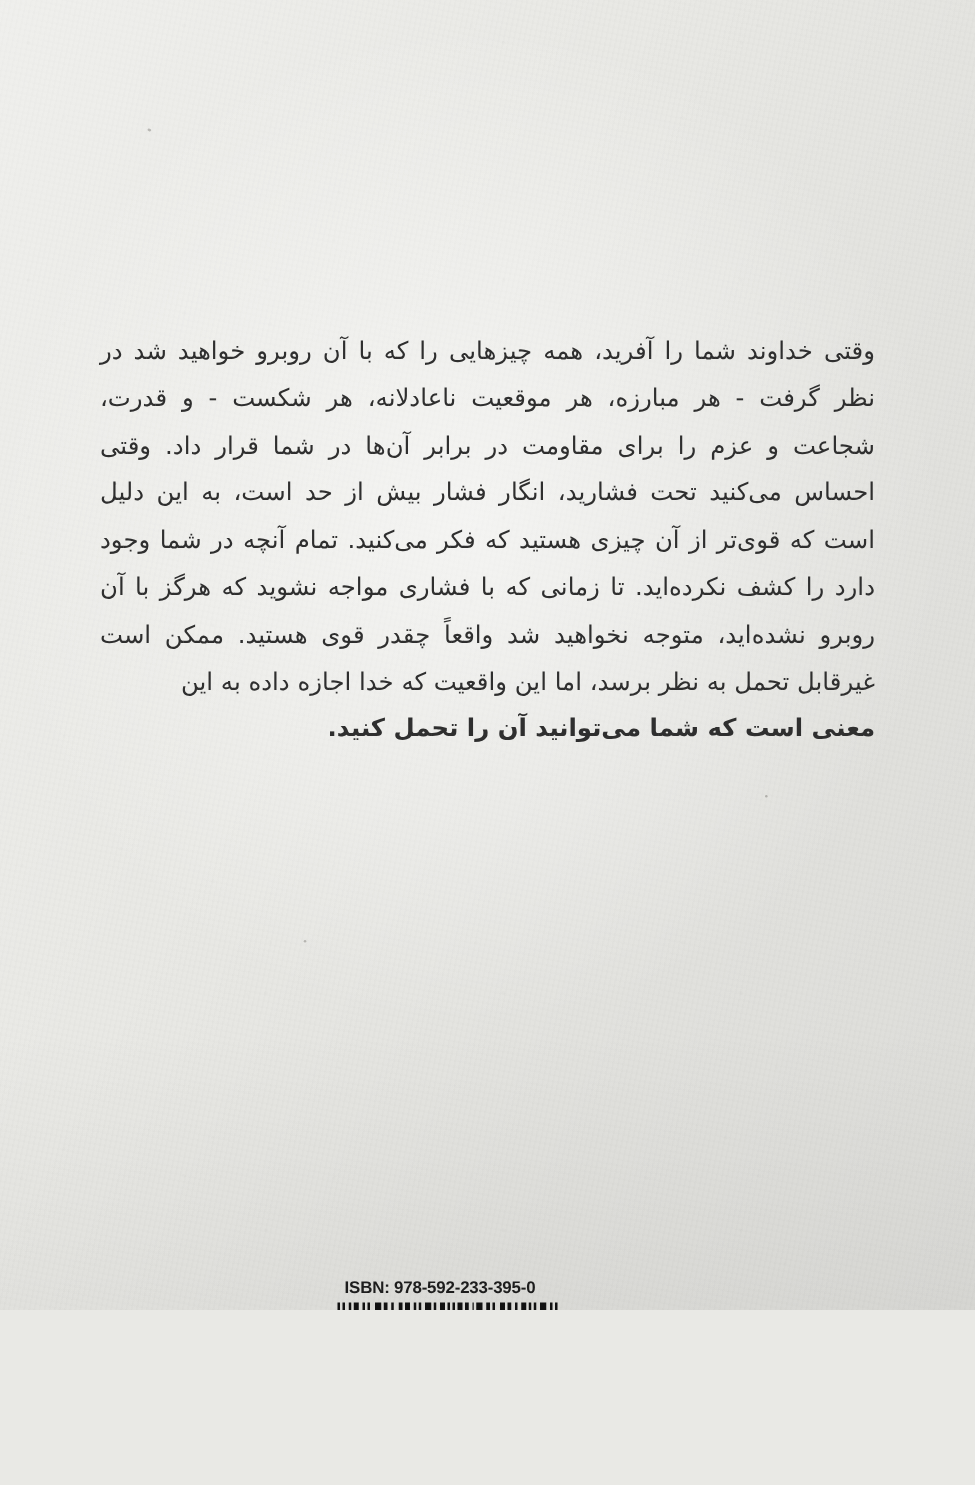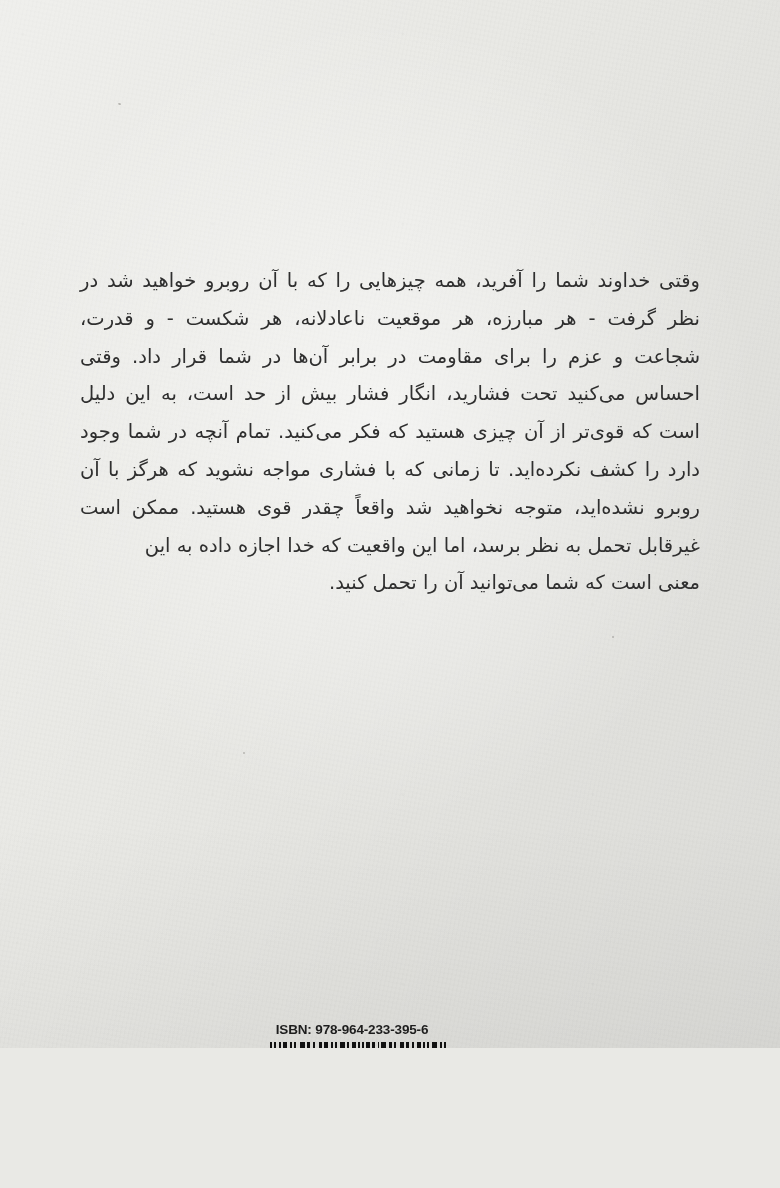--- a/index.html
+++ b/index.html
@@ -67,20 +67,21 @@
     text-justify: inter-word;
     letter-spacing: 0.1px;
     direction: rtl;
   }
   .blurb p {
     margin: 0;
     text-align: justify;
   }
   .blurb p:last-child {
     text-align: right;
+    font-weight: bold;
   }
 
   
   .isbn-block {
     position: absolute;
     left: 258px;
     top: 1022px;
     width: 188px;
   }
   .isbn-text {
@@ -173,21 +174,21 @@
   <div class="speck" style="left:243px; top:752px; width:2px; height:2px;"></div>
   <div class="speck" style="left:612px; top:636px; width:2px; height:2px;"></div>
 
   <div class="blurb">
     <p>وقتی خداوند شما را آفرید، همه چیزهایی را که با آن روبرو خواهید شد در نظر گرفت - هر مبارزه، هر موقعیت ناعادلانه، هر شکست - و قدرت، شجاعت و عزم را برای مقاومت در برابر آن‌ها در شما قرار داد. وقتی احساس می‌کنید تحت فشارید، انگار فشار بیش از حد است، به این دلیل است که قوی‌تر از آن چیزی هستید که فکر می‌کنید. تمام آنچه در شما وجود دارد را کشف نکرده‌اید. تا زمانی که با فشاری مواجه نشوید که هرگز با آن روبرو نشده‌اید، متوجه نخواهید شد واقعاً چقدر قوی هستید. ممکن است غیرقابل تحمل به نظر برسد، اما این واقعیت که خدا اجازه داده به این</p>
     <p>معنی است که شما می‌توانید آن را تحمل کنید.</p>
   </div>
 
   <div class="isbn-block">
 
-    <div class="isbn-text">ISBN: 978-964-233-395-6</div>
+    <div class="isbn-text">ISBN: 978-592-233-395-0</div>
 
     <div class="barcode-wrap">
       <div class="bars">
 
         <i class="tall" style="width:2px"></i>
           <i class="g" style="width:2px"></i>
           <i class="tall" style="width:2px"></i>
         <i class="g" style="width:3px"></i>
 
         <i style="width:2px"></i>

